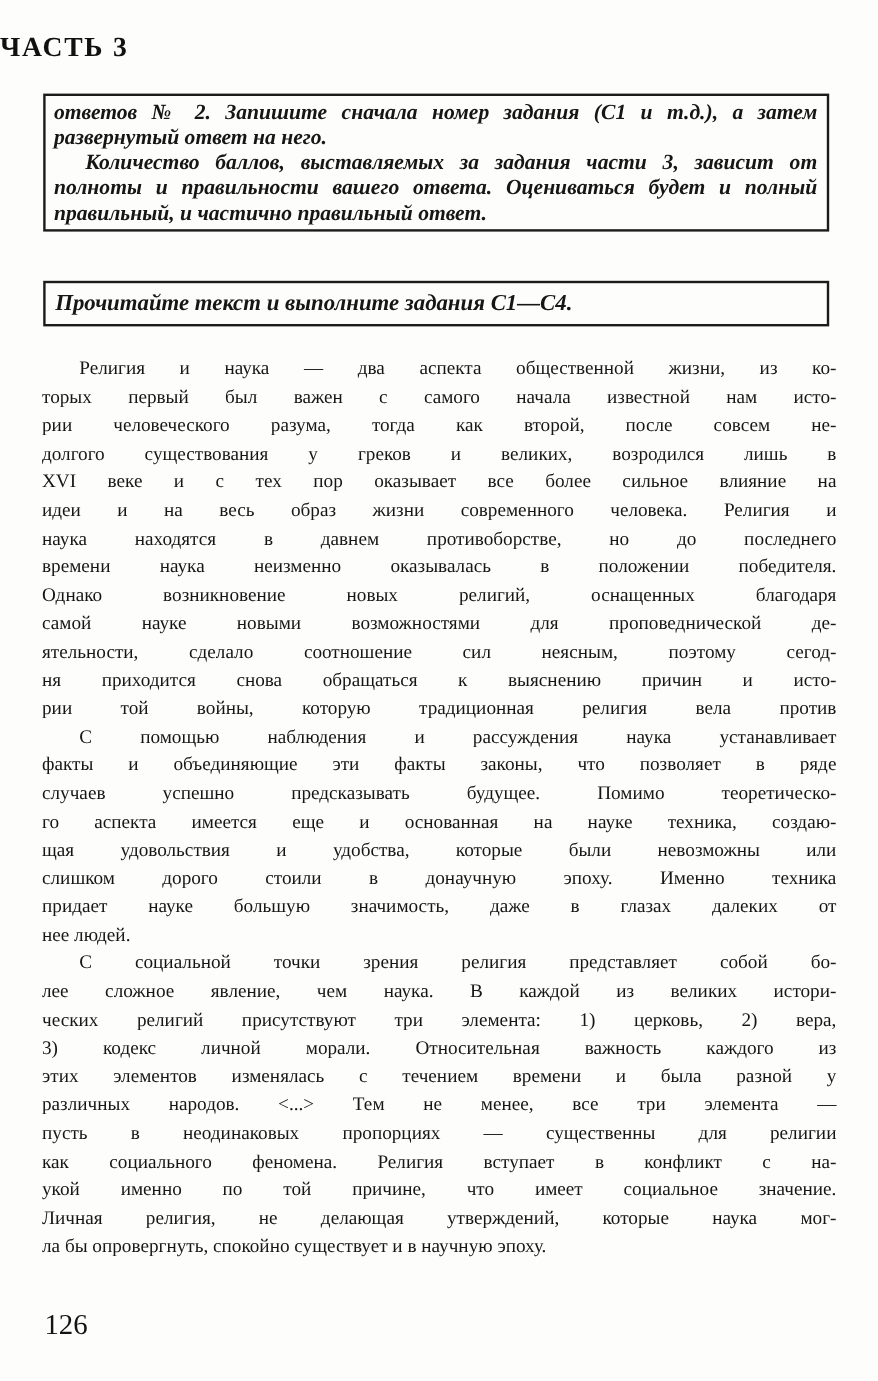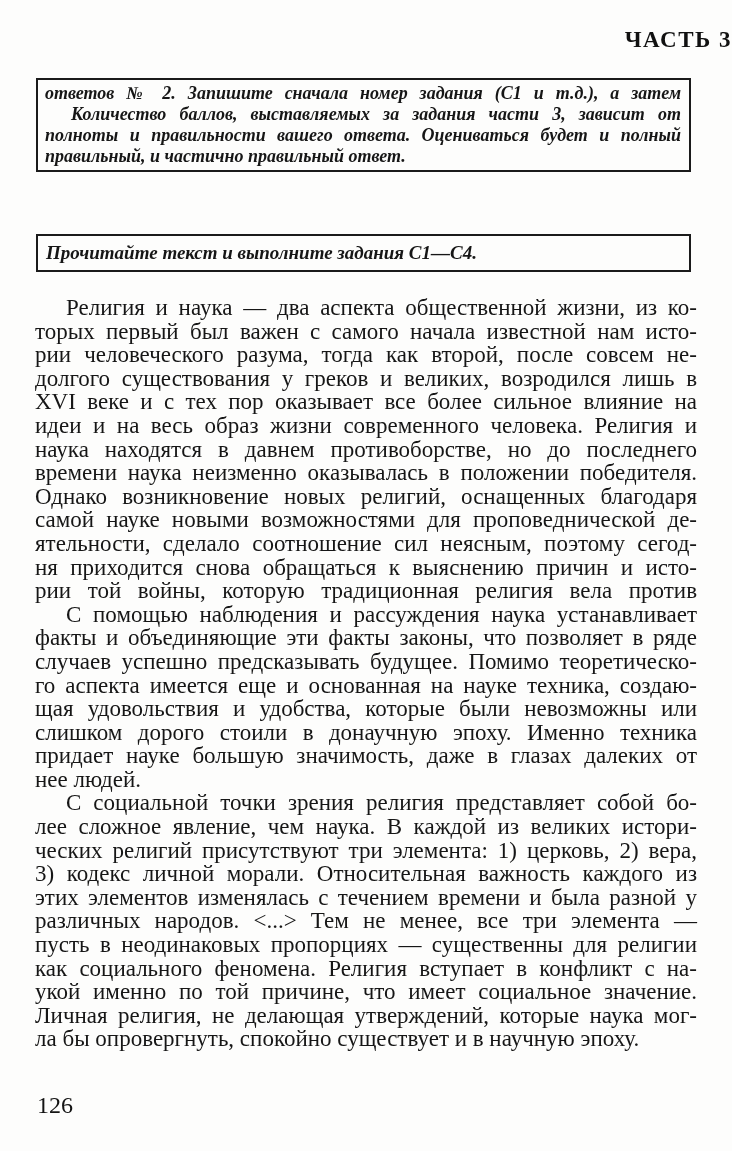--- a/index.html
+++ b/index.html
@@ -14,21 +14,21 @@
     background: #fdfdfc;
     color: #161616;
     font-family: "Liberation Serif", "DejaVu Serif", serif;
     overflow: hidden;
   }
   .title {
     position: absolute;
     top: 27px;
     left: 0;
     right: 0;
-    text-align: right;
+    text-align: left;
     font-size: 23px;
     font-weight: bold;
     letter-spacing: 1.5px;
     color: #111;
   }
   .box {
     position: absolute;
     left: 36px;
     width: 655px;
     box-sizing: border-box;
@@ -49,21 +49,21 @@
     font-weight: bold;
     font-style: italic;
     font-size: 19px;
     line-height: 25px;
   }
   .reading-text {
     position: absolute;
     top: 296px;
     left: 35px;
     width: 662px;
-    font-size: 23px;
+    font-size: 16px;
     line-height: 23.6px;
   }
   .line {
     text-align: justify;
     text-align-last: justify;
   }
   .line.last {
     text-align-last: left;
   }
   .line.first {
@@ -83,20 +83,21 @@
 </head>
 <body>
 
 <div class="page">
 
   <div class="title">ЧАСТЬ 3</div>
 
   <div class="box instruction-box" id="instruction-box-content">
       <div class="para">
         <div class="line">ответов № 2. Запишите сначала номер задания (С1 и т.д.), а затем</div>
+        <div class="line last">развернутый ответ на него.</div>
       </div>
       <div class="para">
         <div class="line first">Количество баллов, выставляемых за задания части 3, зависит от</div>
         <div class="line">полноты и правильности вашего ответа. Оцениваться будет и полный</div>
         <div class="line last">правильный, и частично правильный ответ.</div>
       </div>
     </div>
 
   <div class="box task-box">
     <div class="task-box-text">Прочитайте текст и выполните задания С1—С4.</div>

